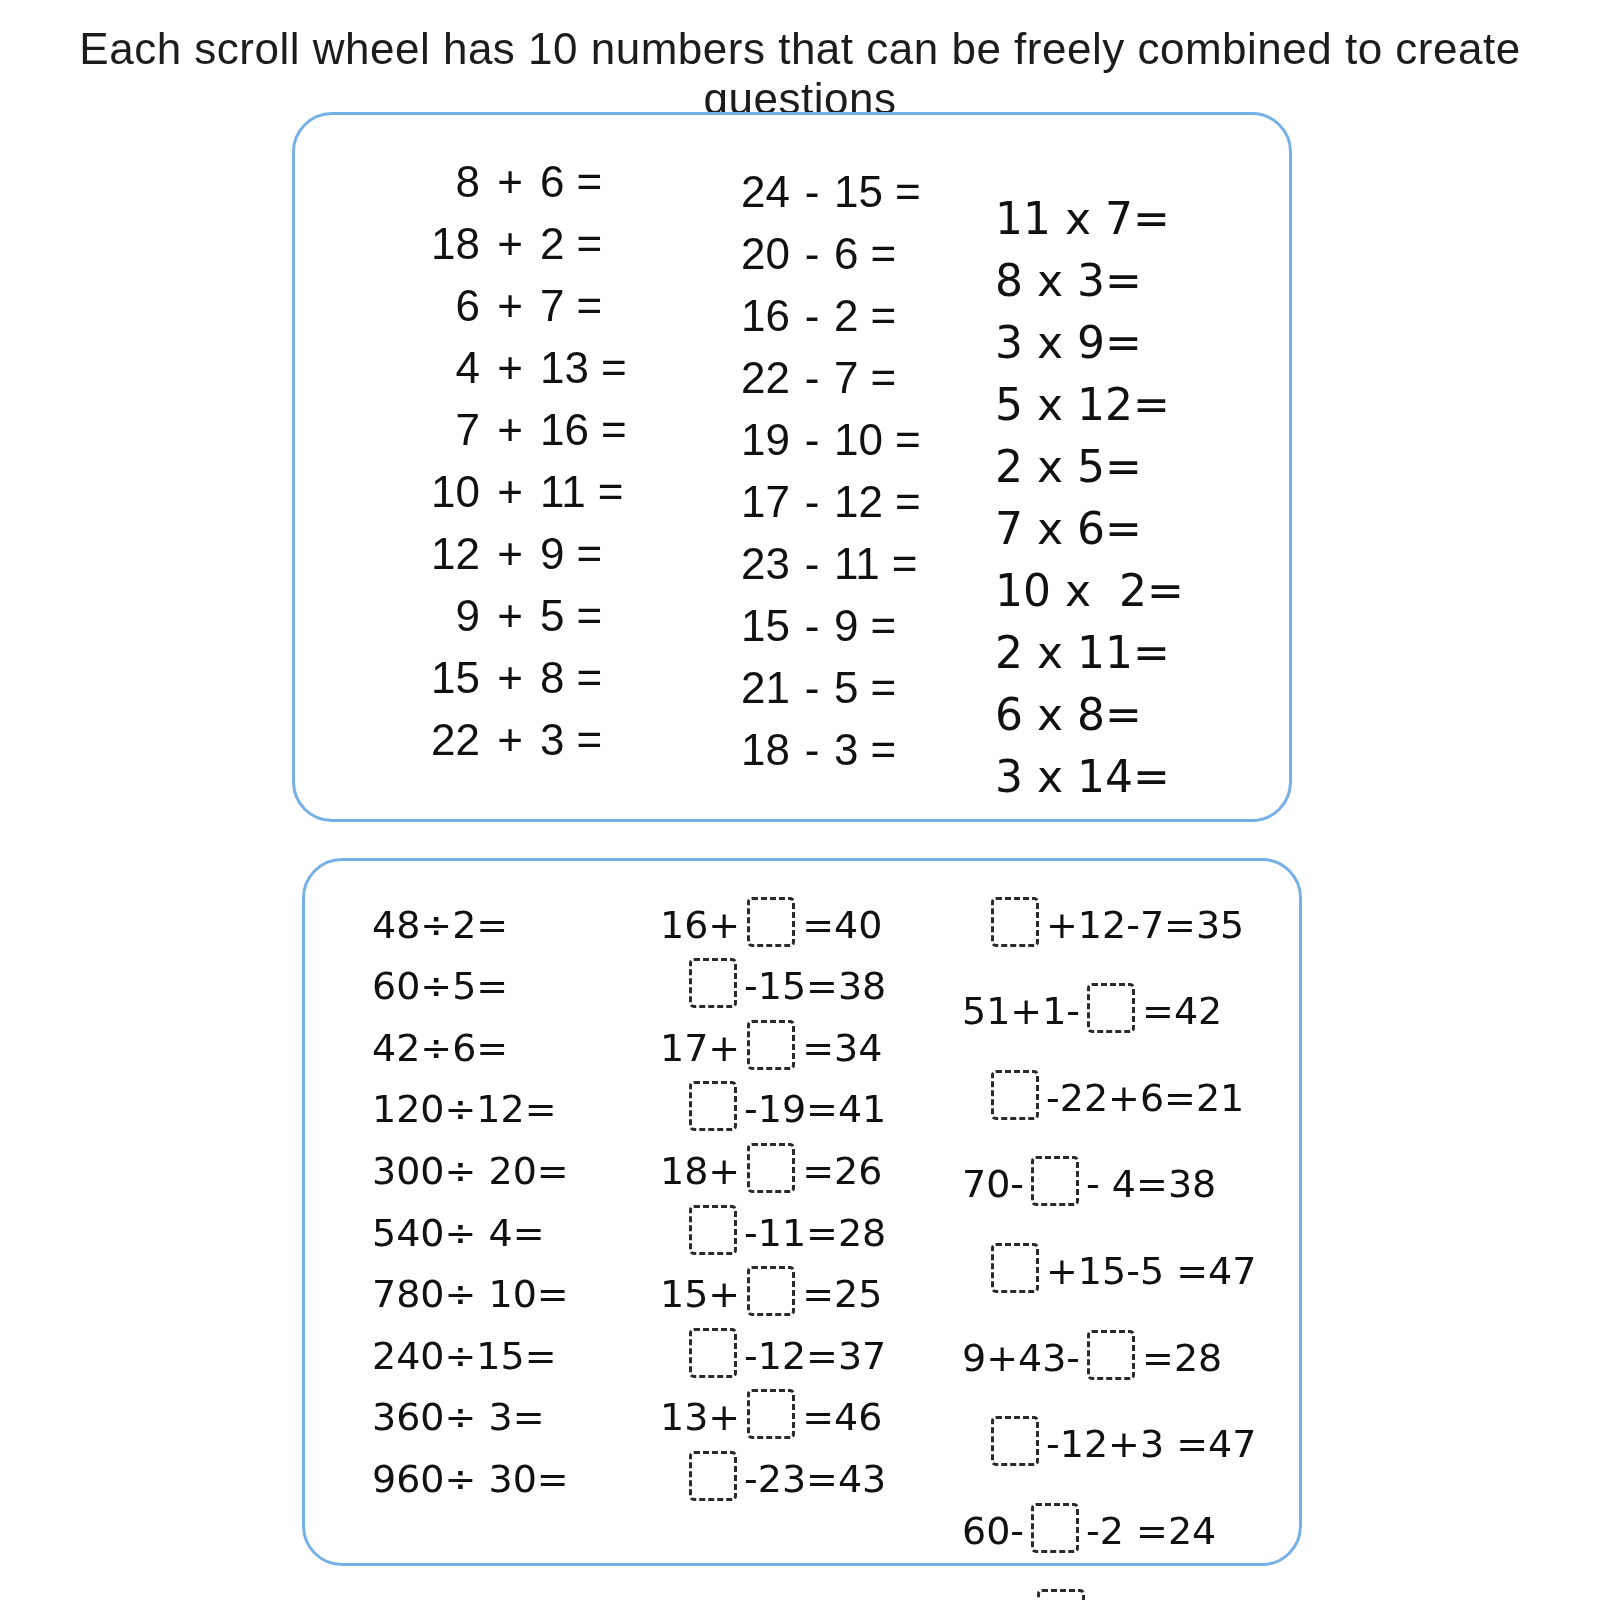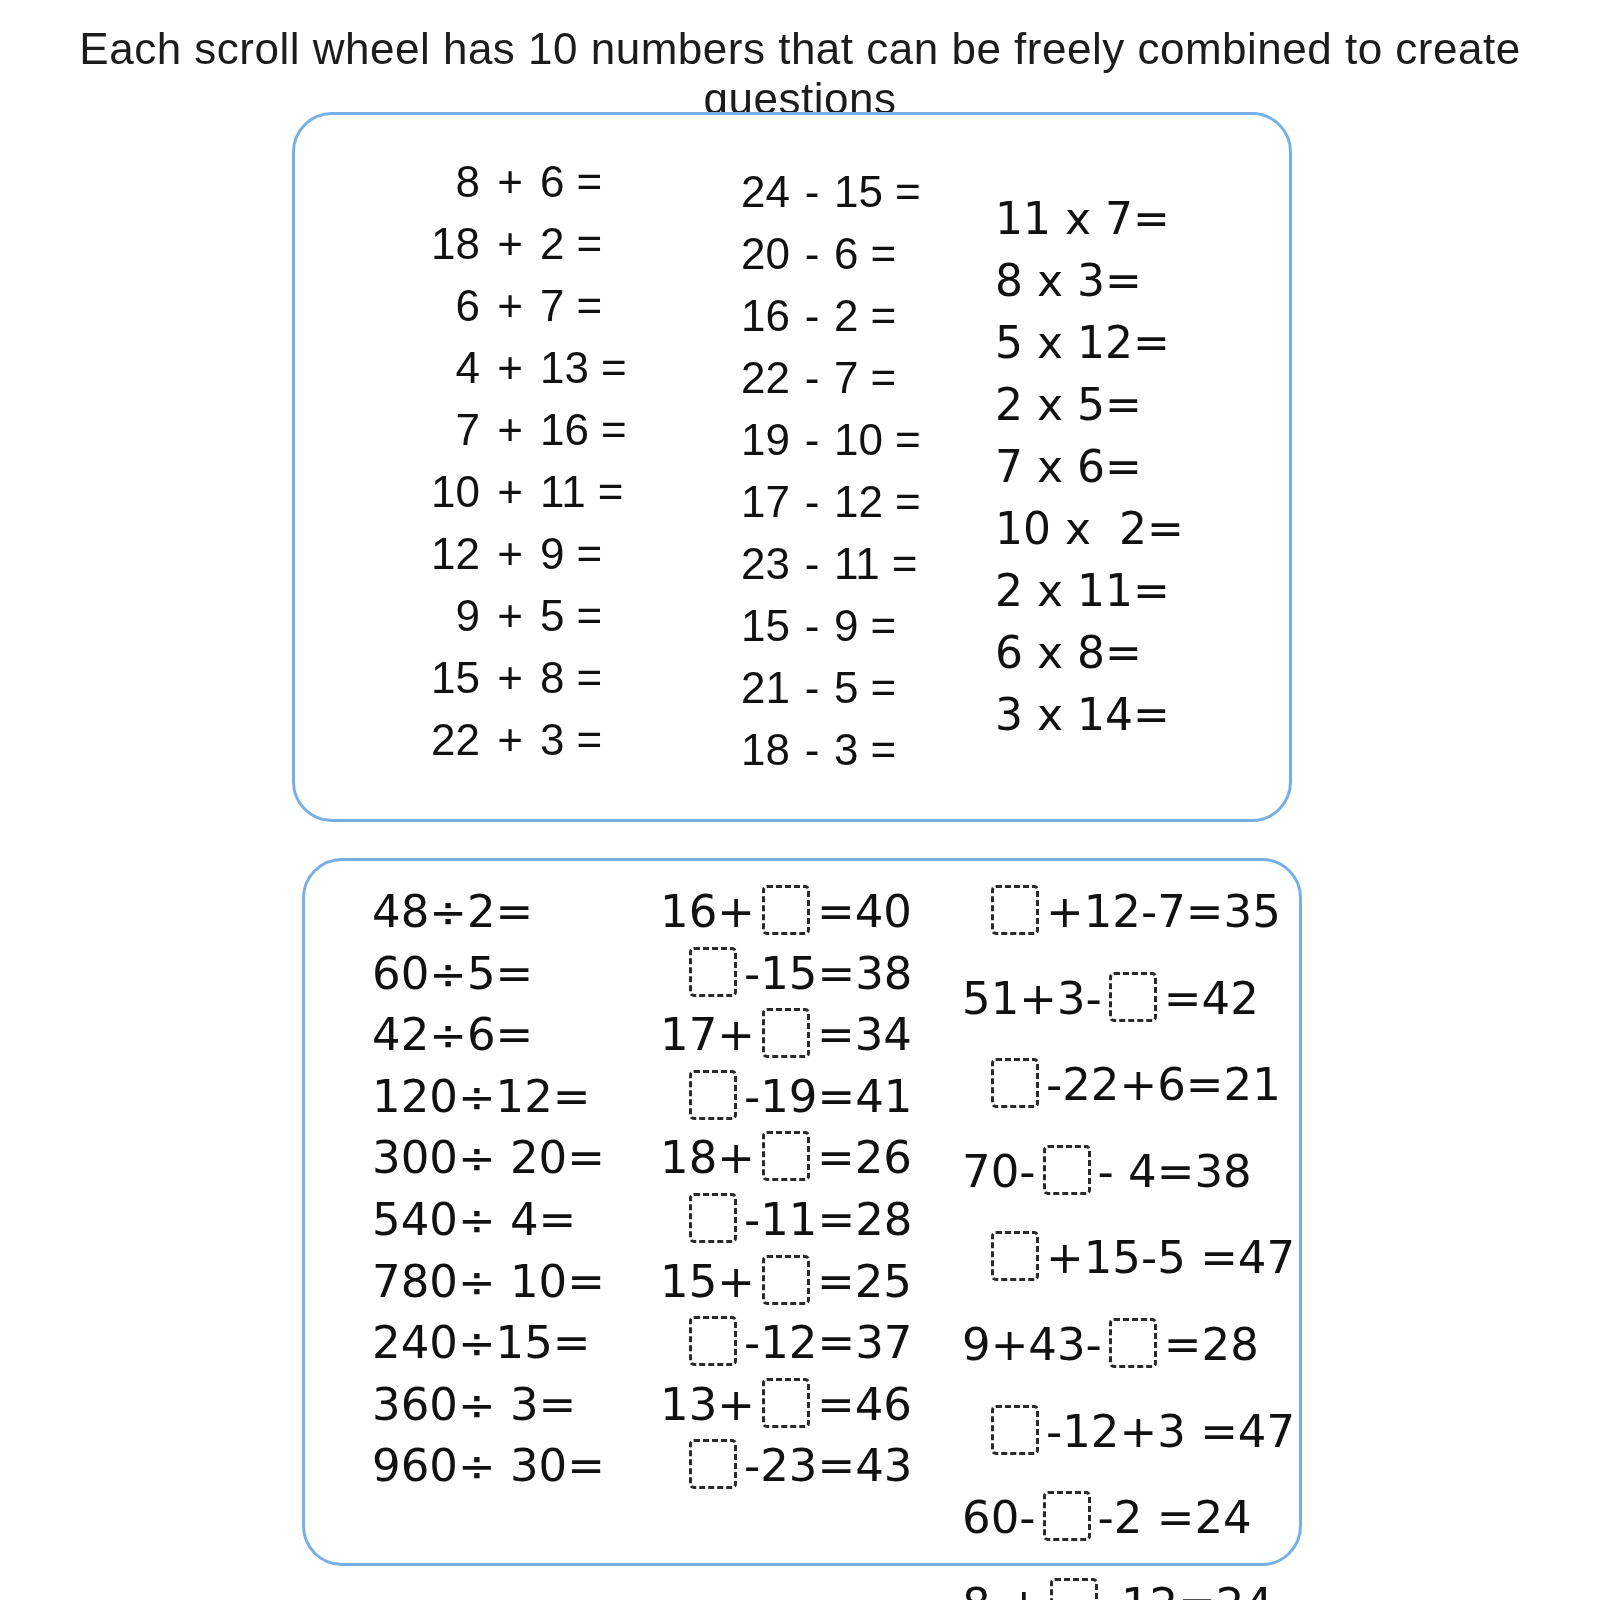--- a/index.html
+++ b/index.html
@@ -23,21 +23,21 @@
   #col-add{left:85px;}
   #col-sub{left:423px;margin-top:10px;}
   #col-mul{left:700px;margin-top:36px;}
   .a{display:inline-block;width:100px;text-align:right;}
   #col-sub .a{width:72px;}
   .op{display:inline-block;width:60px;text-align:center;}
   #col-sub .op{width:44px;}
   .eq{margin-left:12px;}
   #col-mul .row,#box2 .row{font-family:"DejaVu Sans",sans-serif;}
   #box2 .col{top:24px;}
-  #box2 .row{height:61.6px;display:flex;align-items:flex-start;font-size:45px;}
+  #box2 .row{height:61.6px;display:flex;align-items:flex-end;font-size:38px;}
   #col-div{left:67px;}
   #col-fill2{left:355px;}
   #col-fill3{left:657px;gap:25px;}
   .row span{white-space:pre;}
   .indent{padding-left:22px;}
   .blank-box{
     display:inline-block;width:48px;height:50px;box-sizing:border-box;
     border:3px dashed var(--blank-border,#2a2a2a);border-radius:5px;
     margin:0 7px;background:#ffffff;flex:0 0 auto;
   }
@@ -173,20 +173,23 @@
       </div>
     </div>
   <div class="col" id="col-mul">
       <div class="row">
         <span class="txt">11 x 7=</span>
       </div>
       <div class="row">
         <span class="txt">8 x 3=</span>
       </div>
       <div class="row">
+        <span class="txt">3 x 9=</span>
+      </div>
+      <div class="row">
         <span class="txt">5 x 12=</span>
       </div>
       <div class="row">
         <span class="txt">2 x 5=</span>
       </div>
       <div class="row">
         <span class="txt">7 x 6=</span>
       </div>
       <div class="row">
         <span class="txt">10 x  2=</span>
@@ -282,21 +285,21 @@
         <span class="blank-box"></span>
         <span class="txt">-23=43</span>
       </div>
     </div>
   <div class="col" id="col-fill3">
       <div class="row indent">
         <span class="blank-box"></span>
         <span class="txt">+12-7=35</span>
       </div>
       <div class="row">
-        <span class="txt">51+3-</span>
+        <span class="txt">51+1-</span>
         <span class="blank-box"></span>
         <span class="txt">=42</span>
       </div>
       <div class="row indent">
         <span class="blank-box"></span>
         <span class="txt">-22+6=21</span>
       </div>
       <div class="row">
         <span class="txt">70-</span>
         <span class="blank-box"></span>

